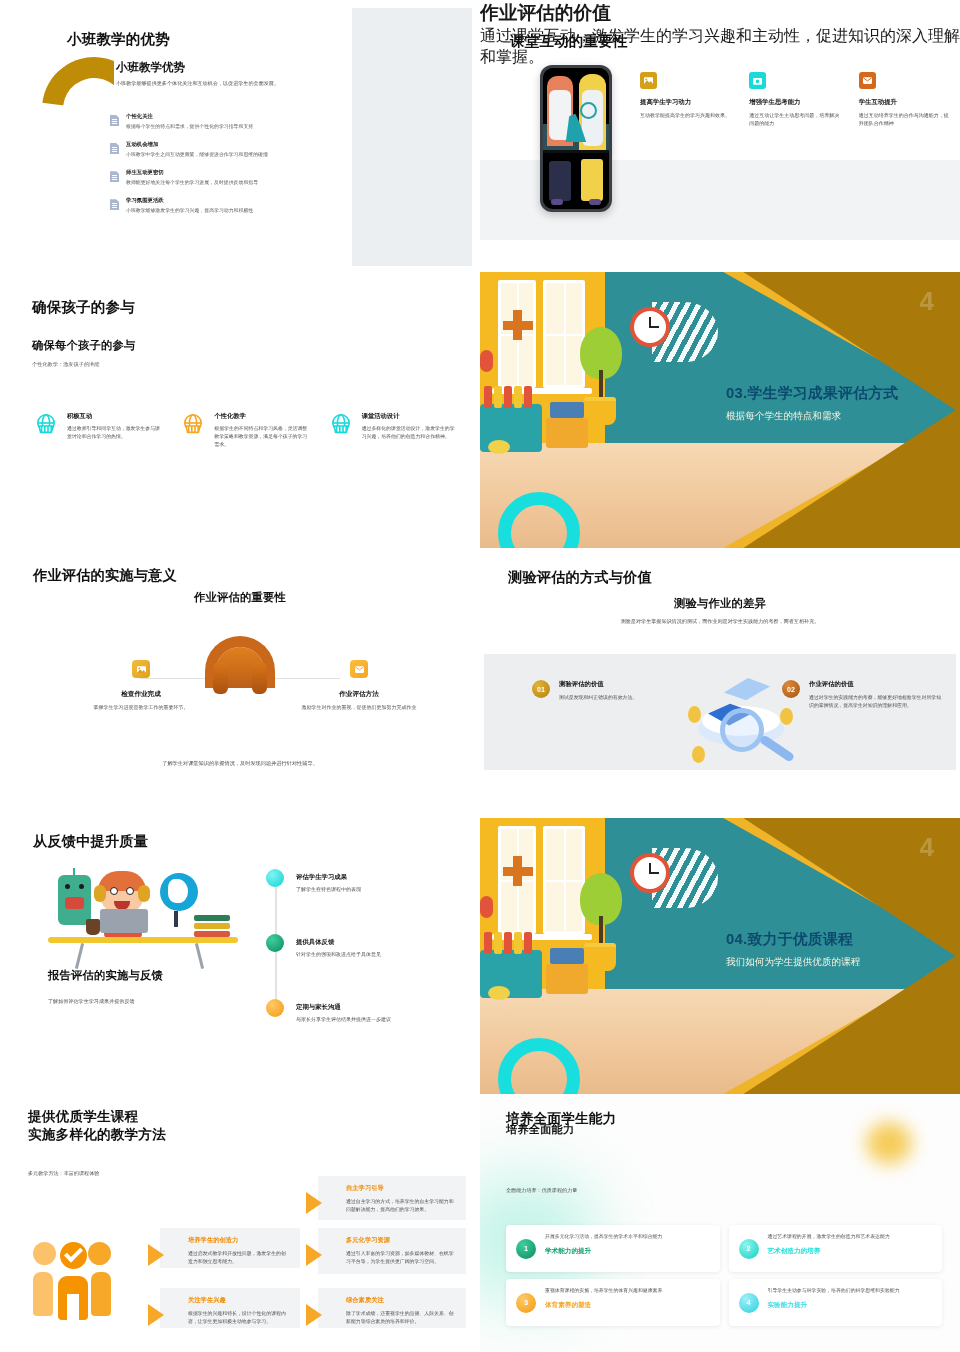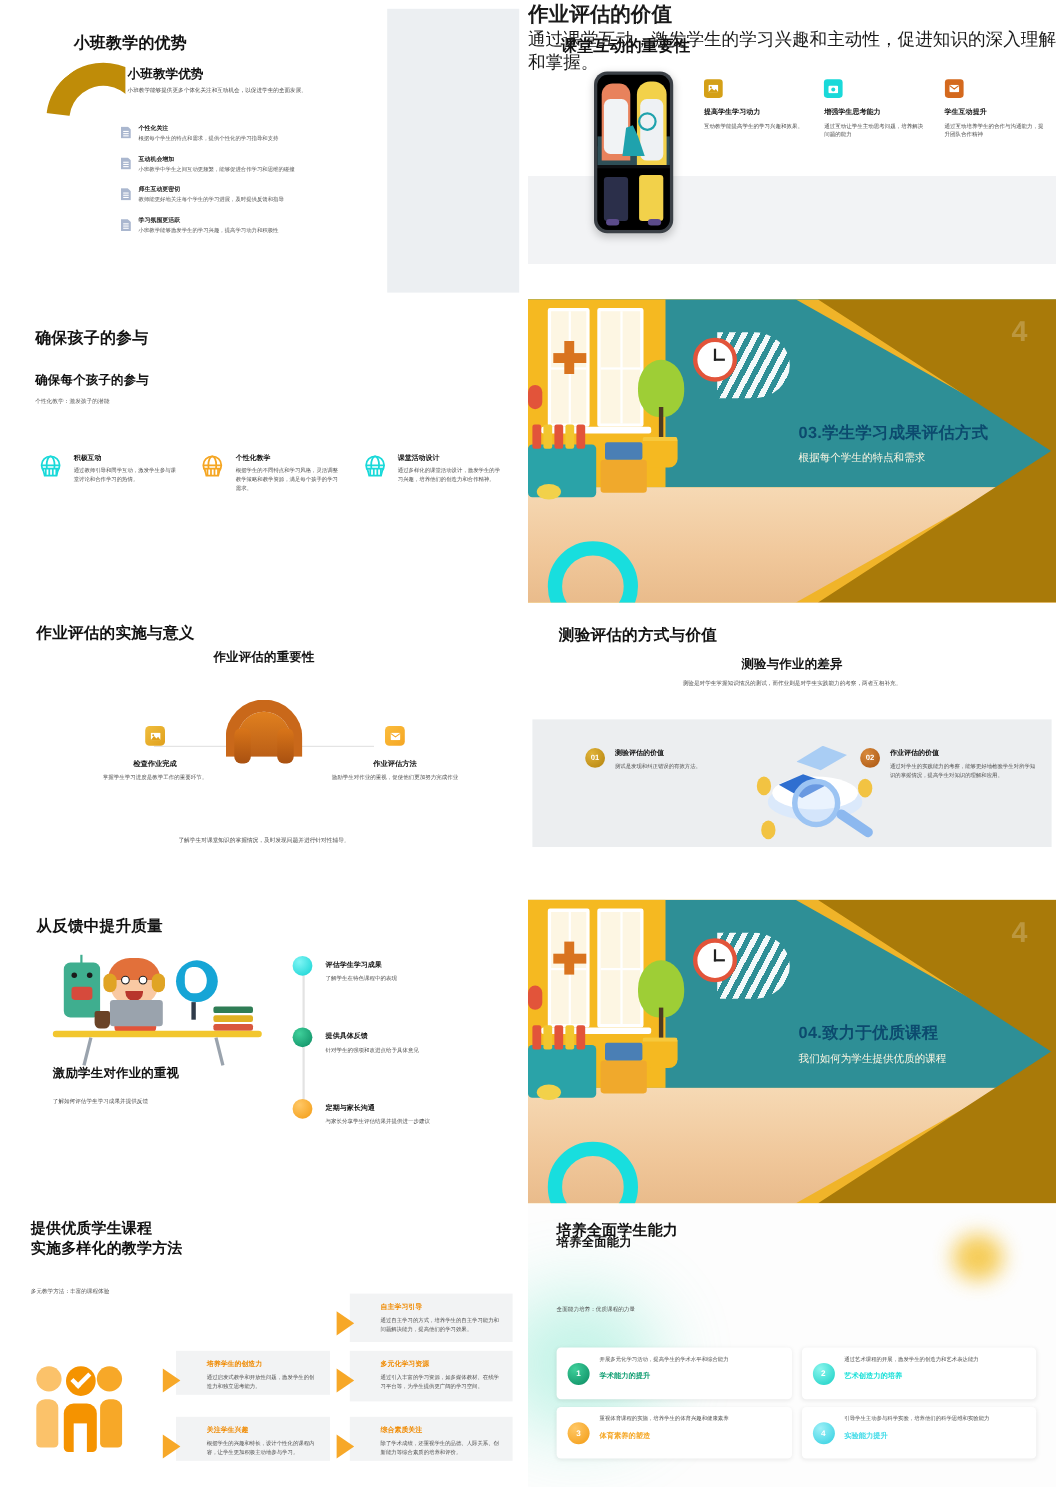--- a/index.html
+++ b/index.html
@@ -520,21 +520,21 @@
       <div class="cup"></div>
       <div class="body"></div>
         <div class="laptop"></div>
       <div class="globe"></div>
         <div class="gstand"></div>
       <div class="books"></div>
       <div class="desk"></div>
       <div class="leg" style="left:30px;transform:rotate(14deg)"></div>
       <div class="leg" style="left:150px;transform:rotate(-14deg)"></div>
     </div>
-    <div class="h-title h2">激励学生对作业的重视</div>
+    <div class="h-title h2">报告评估的实施与反馈</div>
     <div class="h2p">了解如何评估学生学习成果并提供反馈</div>
     <div class="tl"></div>
     <div class="ti" style="top:55px">
       <span class="dot" style="background:radial-gradient(circle at 34% 30%,#7ff5f5,#11d2d2)"></span>
       <div>
           <h4>评估学生学习成果</h4>
       <p>了解学生在特色课程中的表现</p>
         </div>
     </div>
     <div class="ti" style="top:120px">

